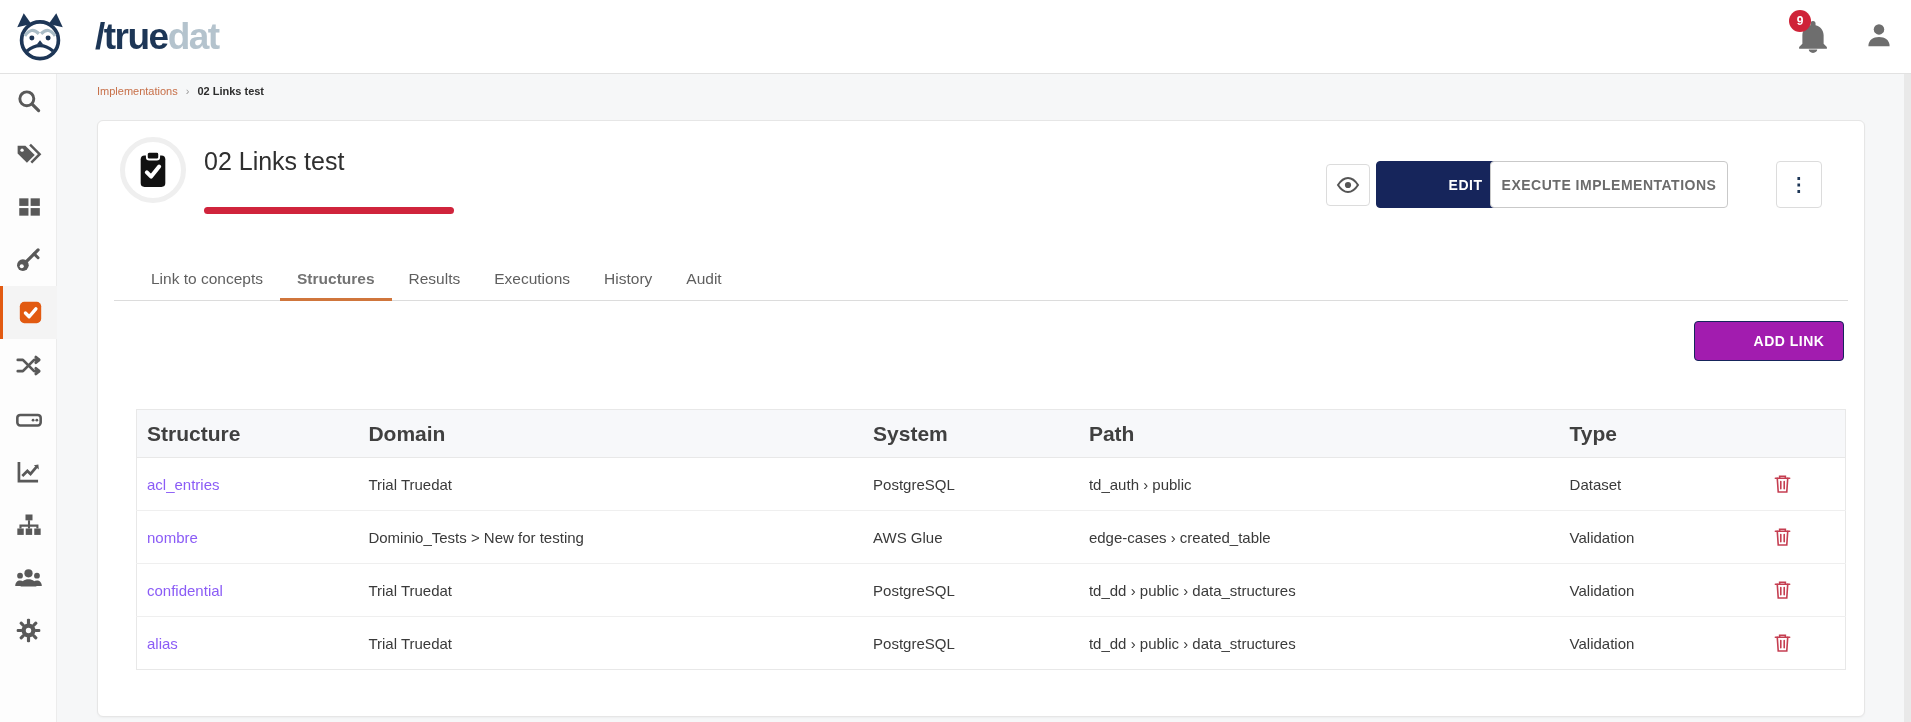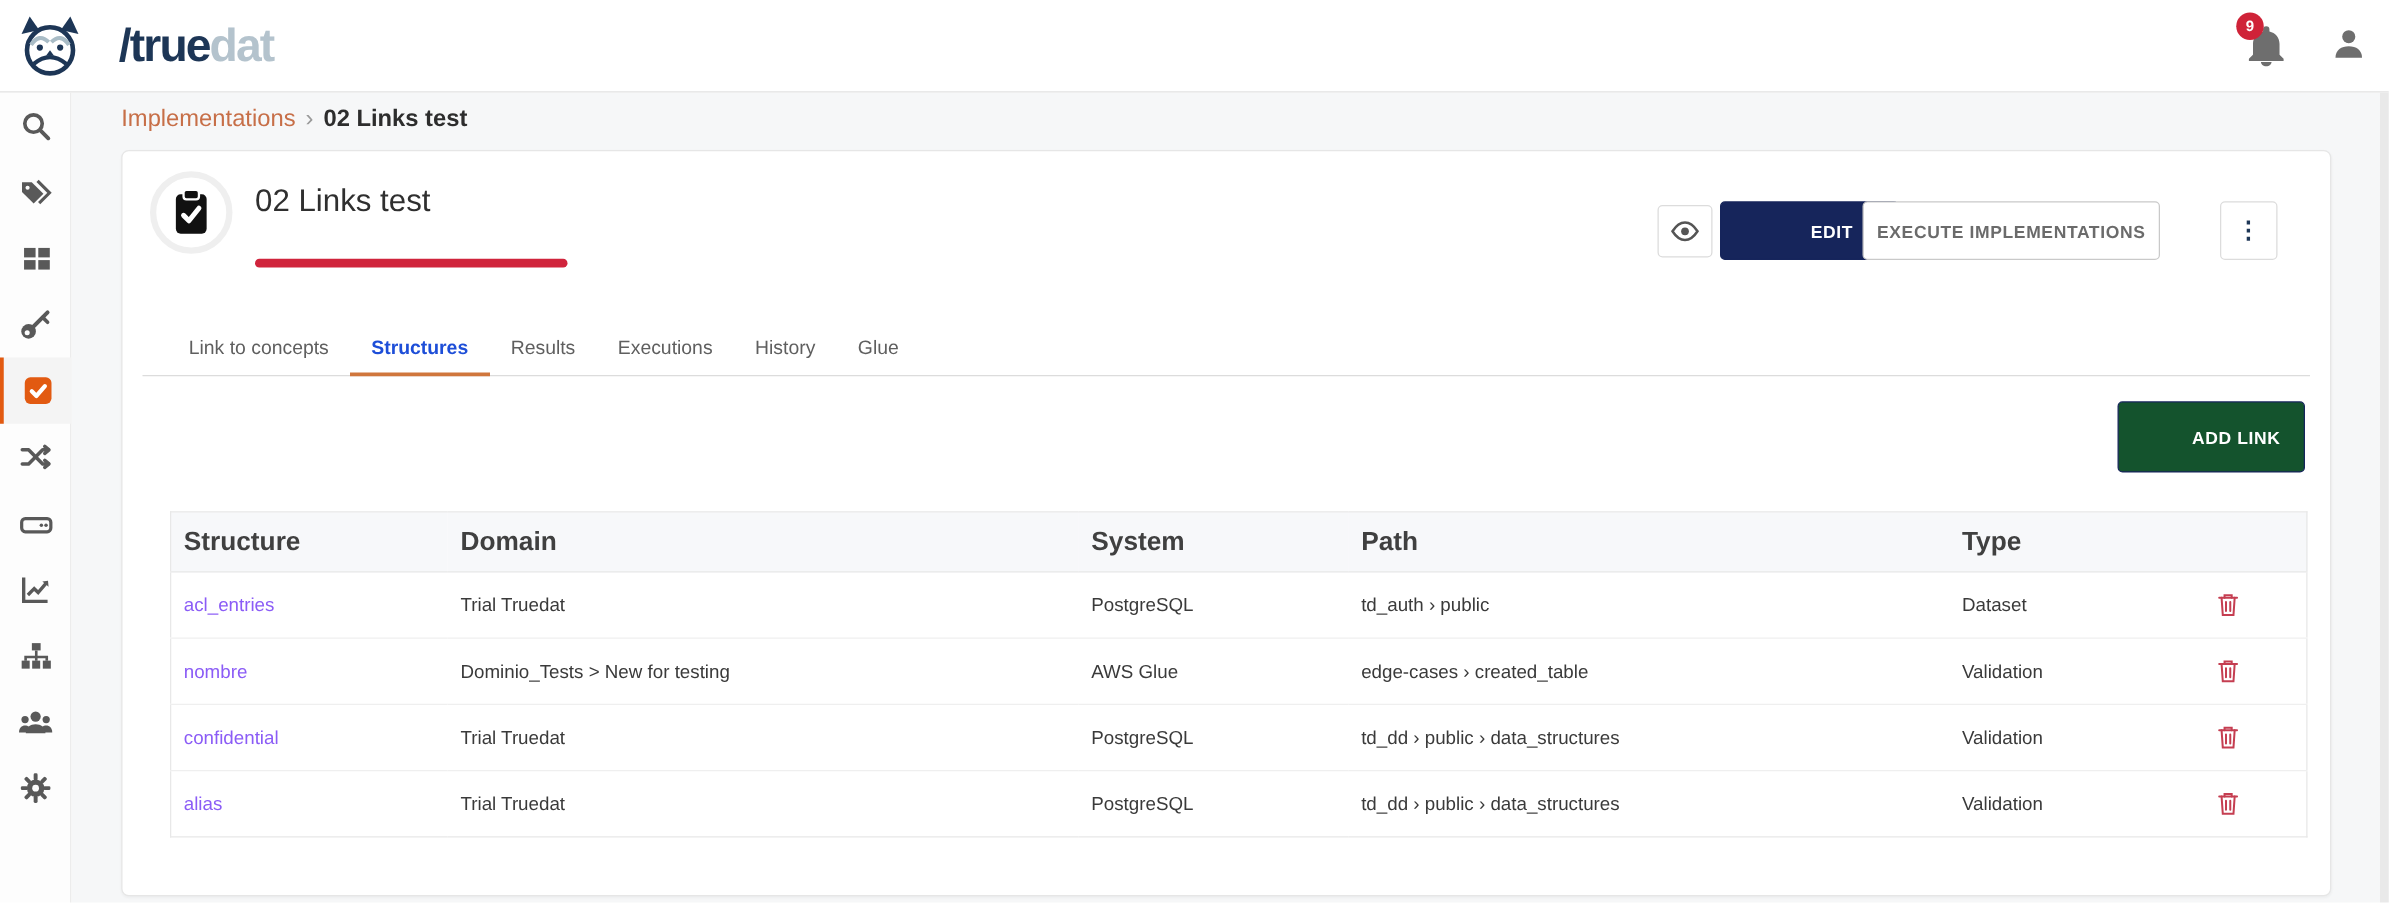--- a/index.html
+++ b/index.html
@@ -17,42 +17,42 @@
 
   
   .sidebar { position:absolute; top:74px; left:0; width:57px; height:648px; background:#fdfdfd; border-right:1px solid #ececec; z-index:4; }
   .side-item { position:relative; width:57px; height:53px; display:flex; align-items:center; justify-content:center; cursor:pointer; }
   .side-item.active { background:#f4f4f4; border-left:3px solid #e25a11; }
 
   
   .main { position:absolute; top:74px; left:57px; width:1847px; height:648px; background:#f6f7f8; }
   .scrollstrip { position:absolute; top:74px; right:0; width:7px; height:648px; background:#e9e9e9; z-index:6; }
 
-  .breadcrumb { position:absolute; left:40px; top:11px; font-size:19px; display:flex; gap:8px; align-items:center; }
+  .breadcrumb { position:absolute; left:40px; top:11px; font-size:11px; display:flex; gap:8px; align-items:center; }
   .bc-link { color:#c76f48; cursor:pointer; }
   .bc-sep { color:#9a9a9a; }
   .bc-current { color:#2d2d2d; font-weight:700; }
 
   
   .card { position:absolute; left:40px; top:46px; width:1768px; height:597px; background:#fff; border:1px solid #e6e6e6; border-radius:6px; box-shadow:0 1px 2px rgba(0,0,0,.04); }
   .avatar { position:absolute; left:22px; top:16px; width:66px; height:66px; border-radius:50%; border:5px solid #efefef; background:#fff; display:flex; align-items:center; justify-content:center; }
   .page-title { position:absolute; left:106px; top:26px; font-size:25px; color:#2f2f2f; }
   .title-bar { position:absolute; left:106px; top:86px; width:250px; height:7px; border-radius:4px; background:#d0243c; }
 
   .btn { display:flex; align-items:center; justify-content:center; border-radius:4px; font-size:14px; font-weight:700; letter-spacing:.5px; cursor:pointer; }
   .btn-eye   { position:absolute; left:1228px; top:43px; width:44px; height:42px; background:#fff; border:1px solid #dcdcdc; }
   .btn-edit  { position:absolute; left:1278px; top:40px; width:143px; height:47px; background:#16255b; color:#fff; border:1px solid #16255b;padding-left:36px; }
   .btn-exec  { position:absolute; left:1392px; top:40px; width:238px; height:47px; background:#fff; color:#6b6b6b; border:1px solid #c9c9c9; }
   .btn-kebab { position:absolute; left:1678px; top:40px; width:46px; height:47px; background:#fff; border:1px solid #dcdcdc; color:#1d3656; font-size:19px; font-weight:700; line-height:1; }
 
   .tabs { position:absolute; left:16px; right:16px; top:138px; height:42px; border-bottom:1px solid #dcdcdc; display:flex; align-items:flex-end; padding-left:20px; }
   .tab { padding:10px 17px; font-size:15.5px; color:#5f5f5f; cursor:pointer; border-bottom:3px solid transparent; margin-bottom:-1px; white-space:nowrap; }
-  .tab.active { color:#1d4ed8; font-weight:700; border-bottom:3px solid #d0763c; }
-
-  .btn-addlink { position:absolute; right:20px; top:200px; width:150px; height:57px; background:#14532d; color:#fff; border:1px solid #16255b;padding-left:40px; }
+  .tab.active { color:#737373; font-weight:700; border-bottom:3px solid #d0763c; }
+
+  .btn-addlink { position:absolute; right:20px; top:200px; width:150px; height:40px; background:#a21caf; color:#fff; border:1px solid #16255b;padding-left:40px; }
 
   .links-table { position:absolute; left:38px; top:288px; width:1710px; border-collapse:collapse; font-size:15px; color:#3a3a3a; border:1px solid #e8e8e8; border-radius:4px; }
   .links-table th { height:48px; text-align:left; font-size:21px; font-weight:700; color:#404040; background:#f7f8fa; padding:0 10px; border-bottom:1px solid #e8e8e8; }
   .links-table td { height:53px; padding:0 10px; border-bottom:1px solid #efefef; background:#fff; }
   .links-table tr:last-child td { border-bottom:none; }
   .cell-link { color:#8b5cf6; cursor:pointer; }
   .col-structure { width:222px; } .col-domain { width:505px; } .col-system { width:216px; }
   .col-path { width:481px; } .col-type { width:160px; } .col-actions { width:126px; }
   .trash-btn { background:none; border:none; cursor:pointer; padding:2px 4px; }
 
@@ -245,21 +245,21 @@
     <div class="btn btn-kebab">
       <span>⋮</span>
     </div>
 
     <div class="tabs">
       <div class="tab">Link to concepts</div>
       <div class="tab active">Structures</div>
       <div class="tab">Results</div>
       <div class="tab">Executions</div>
       <div class="tab">History</div>
-      <div class="tab">Glue</div>
+      <div class="tab">Audit</div>
     </div>
 
     <div class="btn btn-addlink">ADD LINK</div>
 
     <table class="links-table">
       <colgroup>
         <col class="col-structure">
           <col class="col-domain">
           <col class="col-system">
           <col class="col-path">

